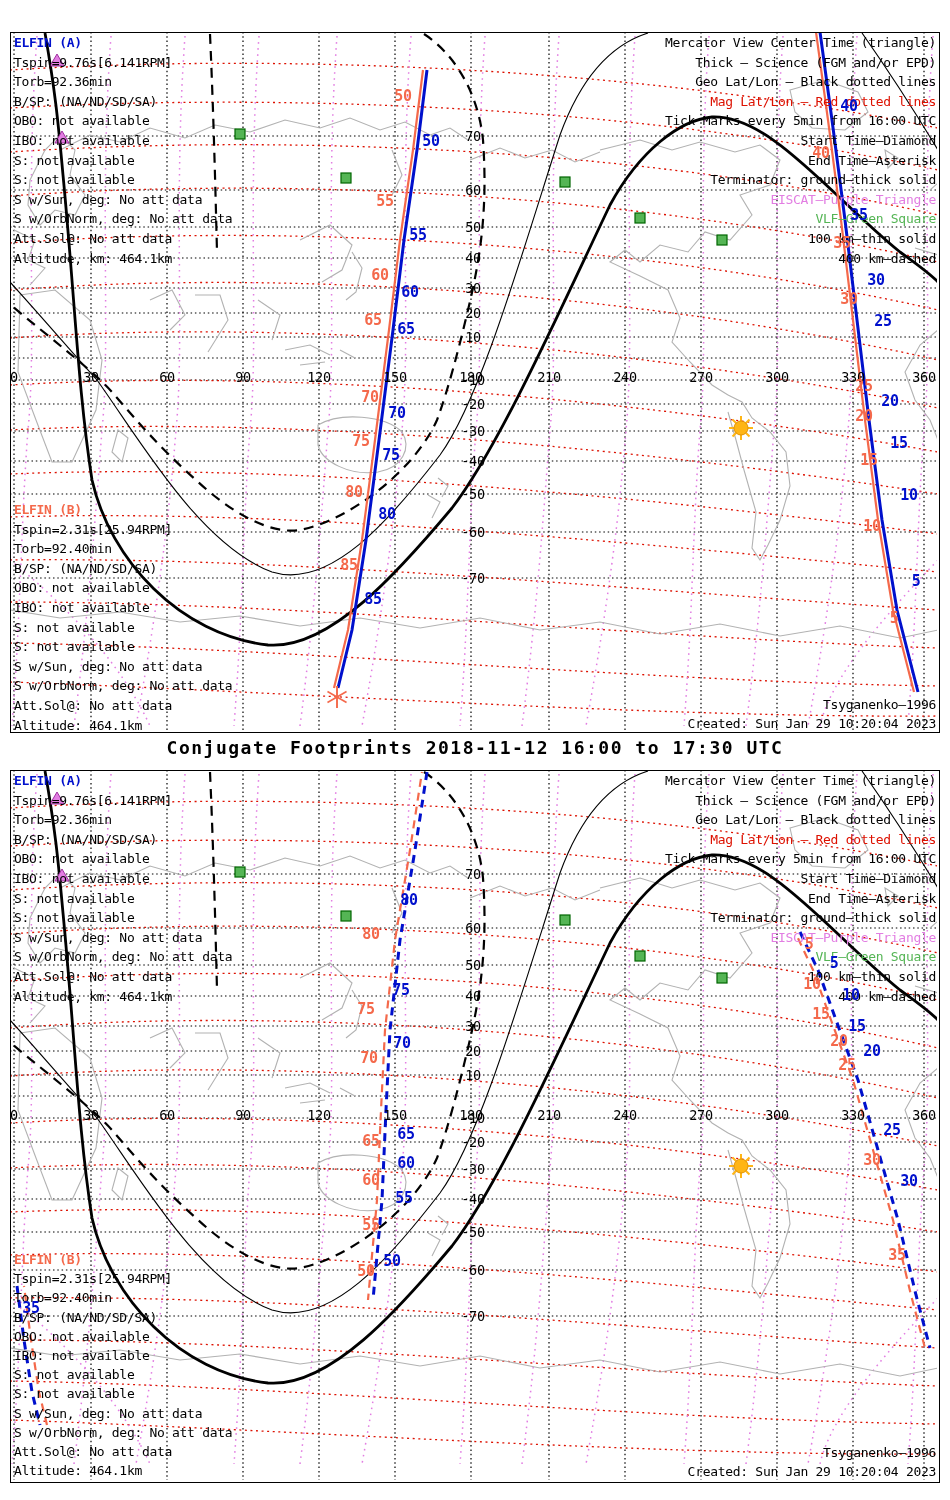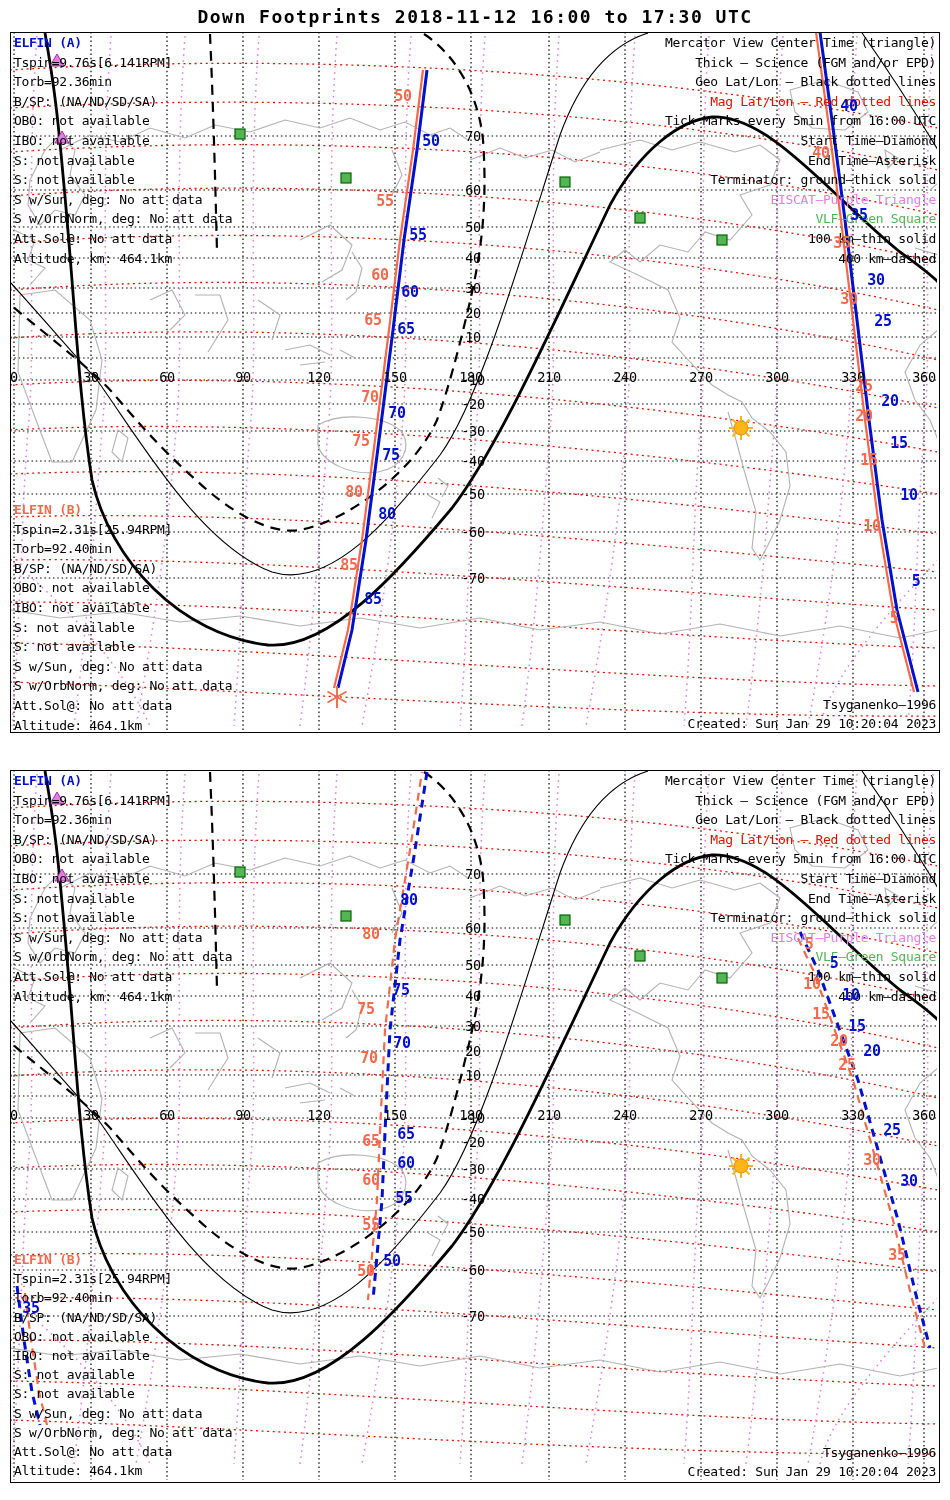--- a/index.html
+++ b/index.html
@@ -14,21 +14,21 @@
   .c{transform:translate(-50%,-50%);}
   .rr{transform:translateX(-100%);}
   .tick{font:bold 15px "DejaVu Sans Mono",monospace;}
   .axis{font:13.5px "DejaVu Sans Mono",monospace;}
   .lg-title{font-weight:bold;}
 </style>
 </head>
 <body>
 
 <div id="stage">
-  <div class="ptitle" style="top:6px">Down Footprints 2018-11-12 16:00 to 17:30 UTC</div>
+  <div class="ptitle" style="top:737px">Conjugate Footprints 2018-11-12 16:00 to 17:30 UTC</div>
   <div class="pbox" style="left:10px;top:32px;width:928px;height:699px"></div>
   <div class="pbox" style="left:10px;top:770px;width:928px;height:711px"></div>
   <svg id="plot" width="950" height="1500">
       <clipPath id="clip0">
         <rect x="11" y="33" width="926" height="697"></rect>
       </clipPath>
       <g clip-path="url(#clip0)">
         <line x1="10" y1="136" x2="938" y2="136" stroke="#000000" stroke-width="1.2" stroke-dasharray="1.5 2.8"></line>
         <line x1="10" y1="190" x2="938" y2="190" stroke="#000000" stroke-width="1.2" stroke-dasharray="1.5 2.8"></line>
         <line x1="10" y1="227" x2="938" y2="227" stroke="#000000" stroke-width="1.2" stroke-dasharray="1.5 2.8"></line>

